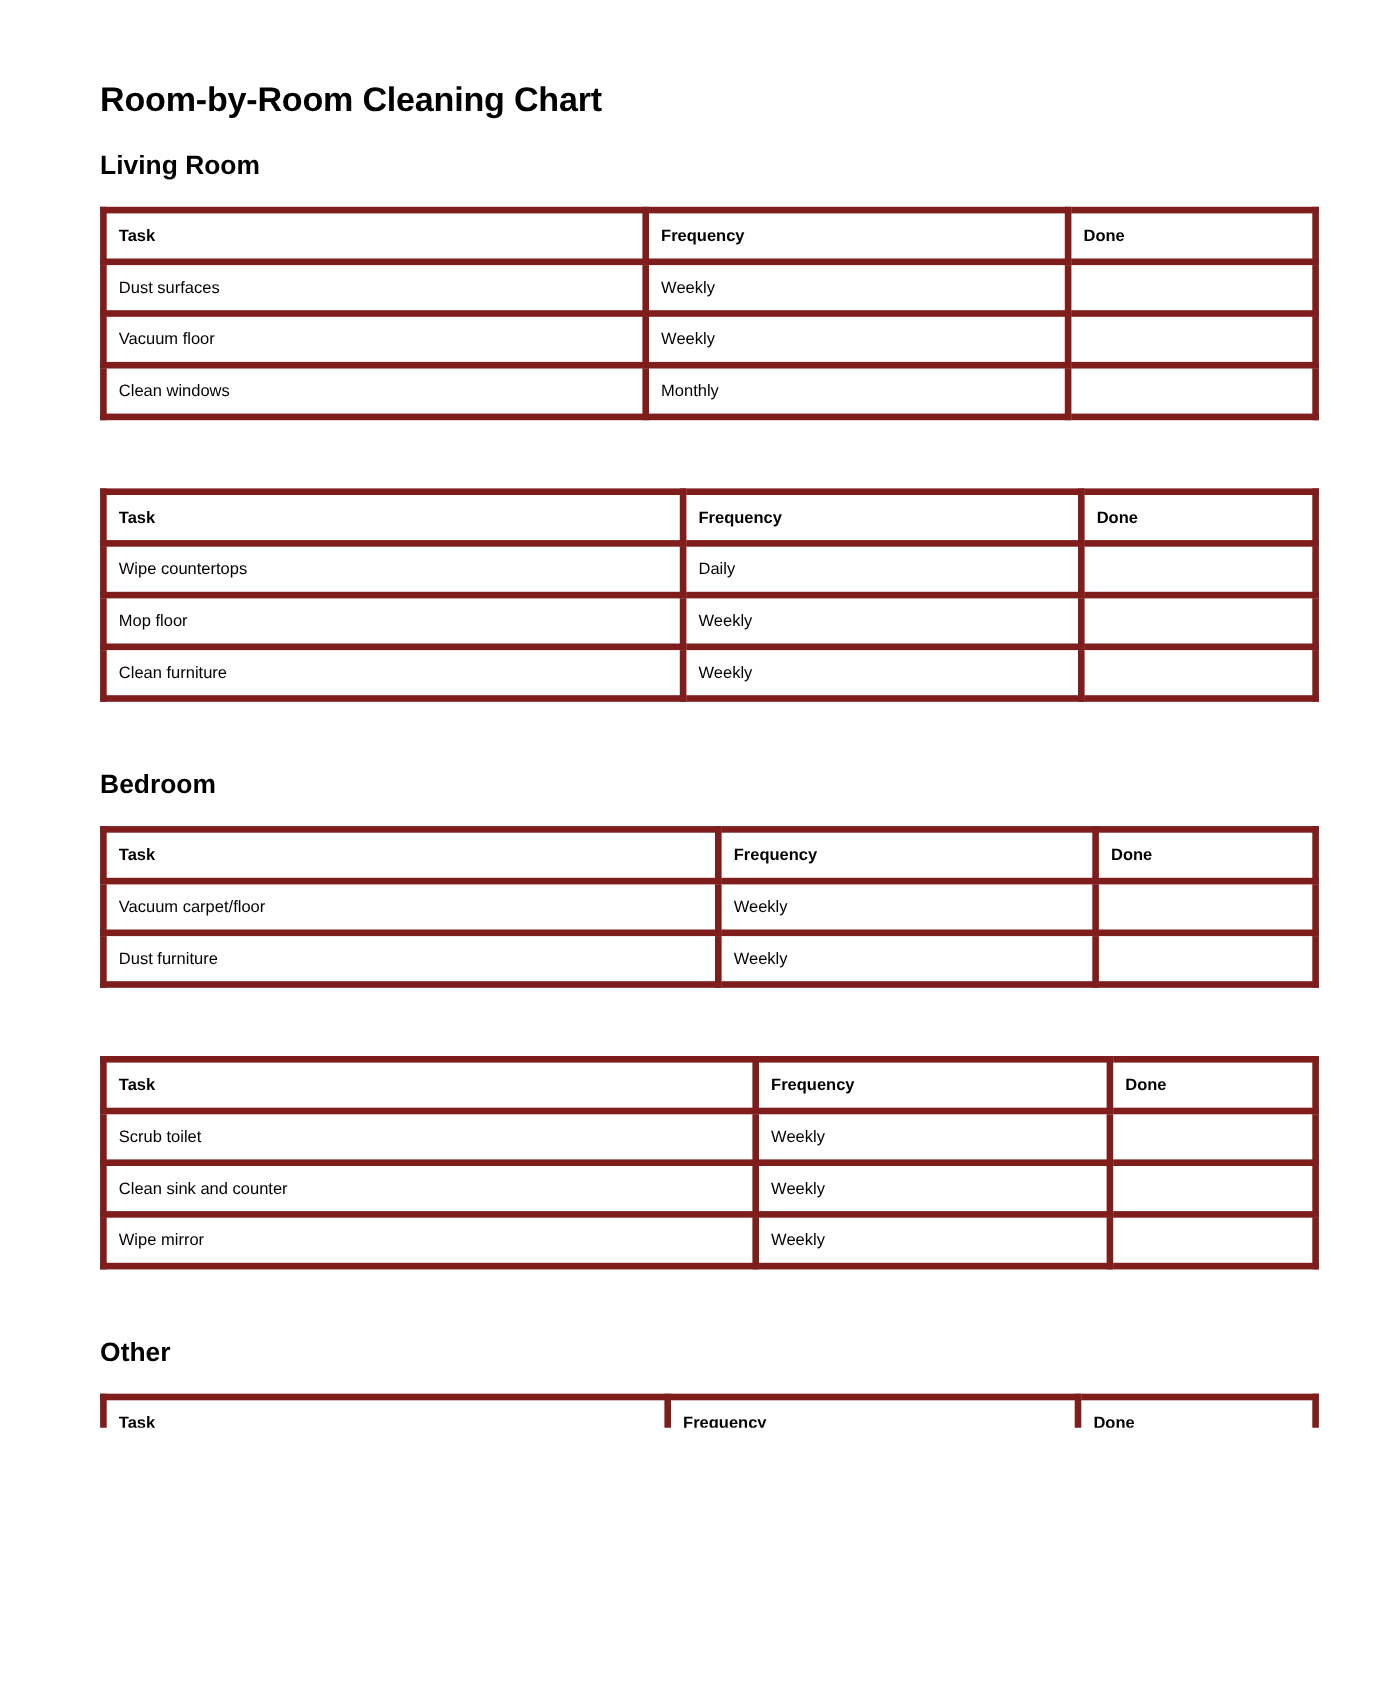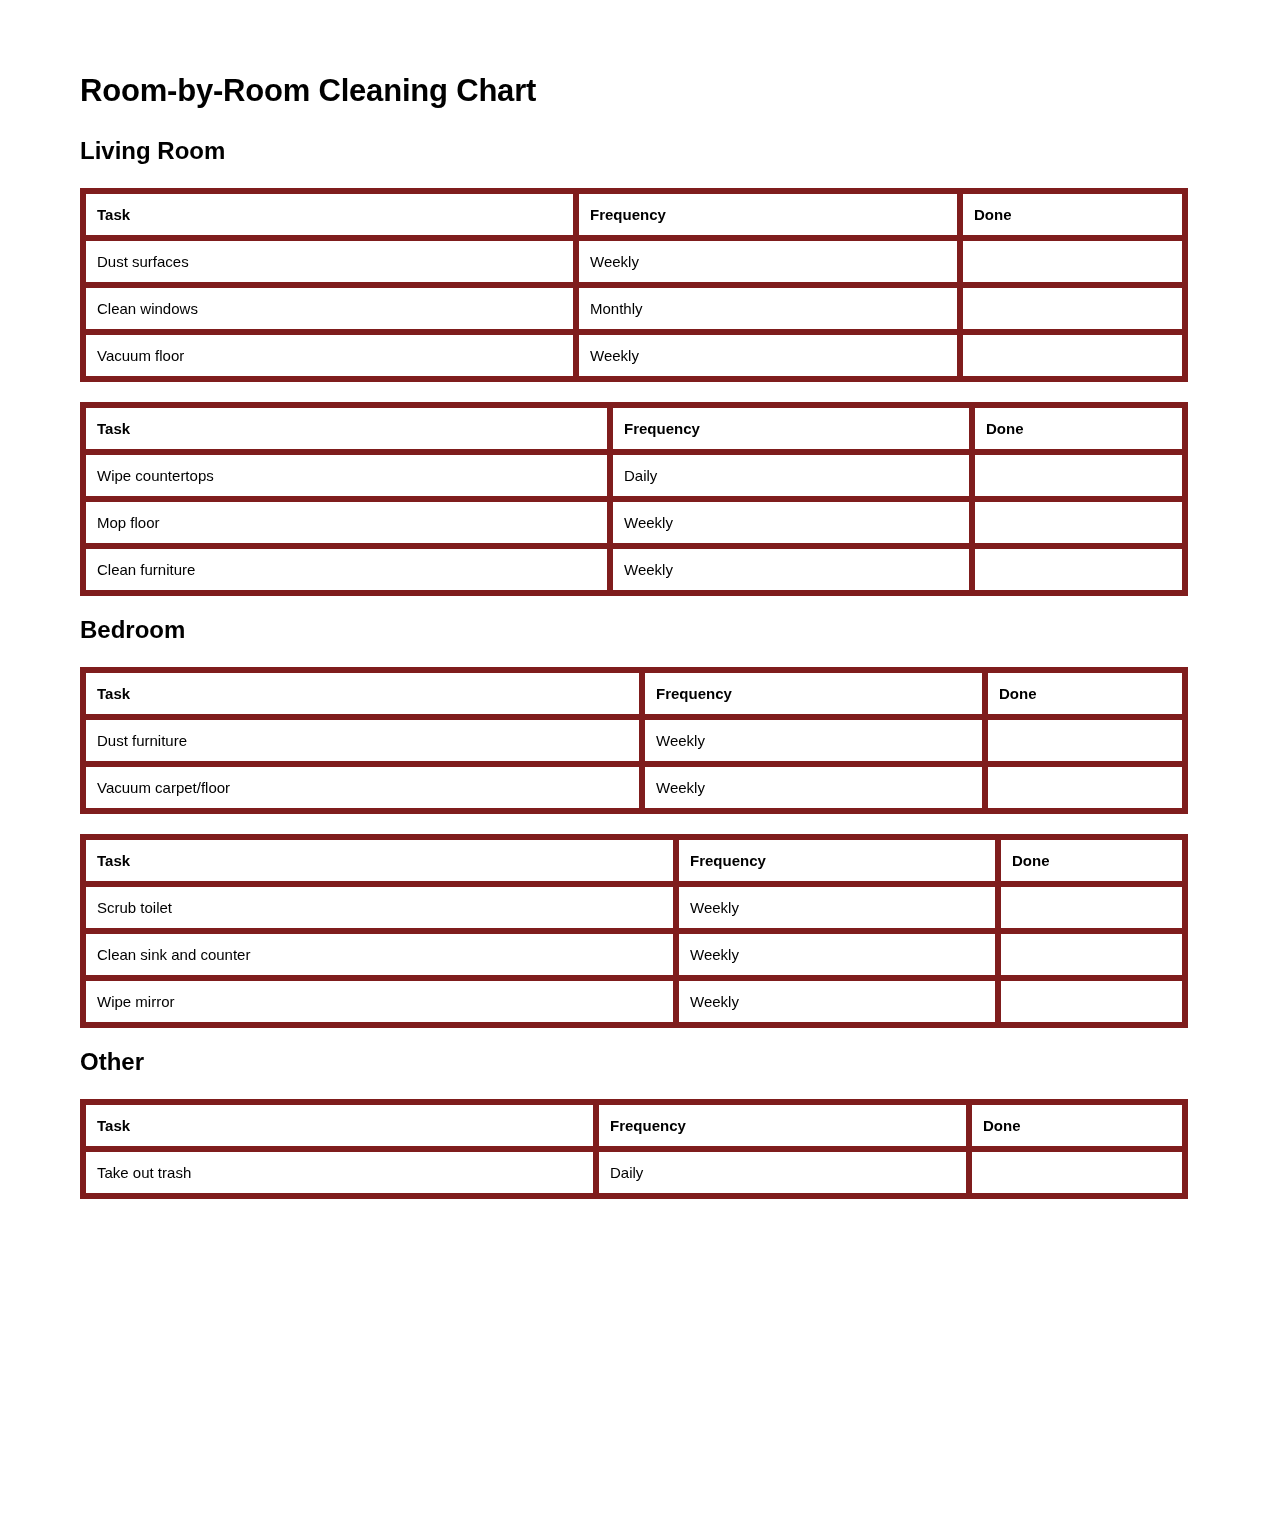--- a/index.html
+++ b/index.html
@@ -14,20 +14,21 @@
     color: #000000;
     overflow: hidden;
   }
   
   .page {
     position: relative;
     width: 1263px;
     height: 1298px;
     overflow: hidden;
     box-sizing: border-box;
+    padding-left: 11px;
   }
   .page-inner {
     padding: 72px 80px 0 80px;
     box-sizing: border-box;
   }
   h1.doc-title {
     font-size: 31px;
     line-height: 1.2;
     font-weight: bold;
     margin: 0 0 28px 0;
@@ -35,21 +36,21 @@
     color: #000;
   }
   h2.section-title {
     font-size: 24px;
     line-height: 1.2;
     font-weight: bold;
     margin: 0 0 22px 0;
     color: #000;
   }
   .section {
-    margin-bottom: 20px;
+    margin-bottom: 62px;
   }
   .section:last-child {
     margin-bottom: 0;
   }
   table.task-table {
     width: 1102px;
     border-collapse: collapse;
     table-layout: fixed;
     font-size: 15px;
   }
@@ -96,27 +97,27 @@
                 <th>Done</th>
               </tr>
             </thead>
             <tbody>
               <tr>
                 <td>Dust surfaces</td>
                 <td>Weekly</td>
                 <td class="done-cell"></td>
               </tr>
               <tr>
+                <td>Vacuum floor</td>
+                <td>Weekly</td>
+                <td class="done-cell"></td>
+              </tr>
+              <tr>
                 <td>Clean windows</td>
                 <td>Monthly</td>
-                <td class="done-cell"></td>
-              </tr>
-              <tr>
-                <td>Vacuum floor</td>
-                <td>Weekly</td>
                 <td class="done-cell"></td>
               </tr>
             </tbody>
           </table>
         </div>
         <div class="section">
           <table class="task-table">
             <colgroup>
               <col style="width: 527px;">
               <col style="width: 362px;">
@@ -158,26 +159,26 @@
             </colgroup>
             <thead>
               <tr>
                 <th>Task</th>
                 <th>Frequency</th>
                 <th>Done</th>
               </tr>
             </thead>
             <tbody>
               <tr>
+                <td>Vacuum carpet/floor</td>
+                <td>Weekly</td>
+                <td class="done-cell"></td>
+              </tr>
+              <tr>
                 <td>Dust furniture</td>
-                <td>Weekly</td>
-                <td class="done-cell"></td>
-              </tr>
-              <tr>
-                <td>Vacuum carpet/floor</td>
                 <td>Weekly</td>
                 <td class="done-cell"></td>
               </tr>
             </tbody>
           </table>
         </div>
         <div class="section">
           <table class="task-table">
             <colgroup>
               <col style="width: 593px;">

